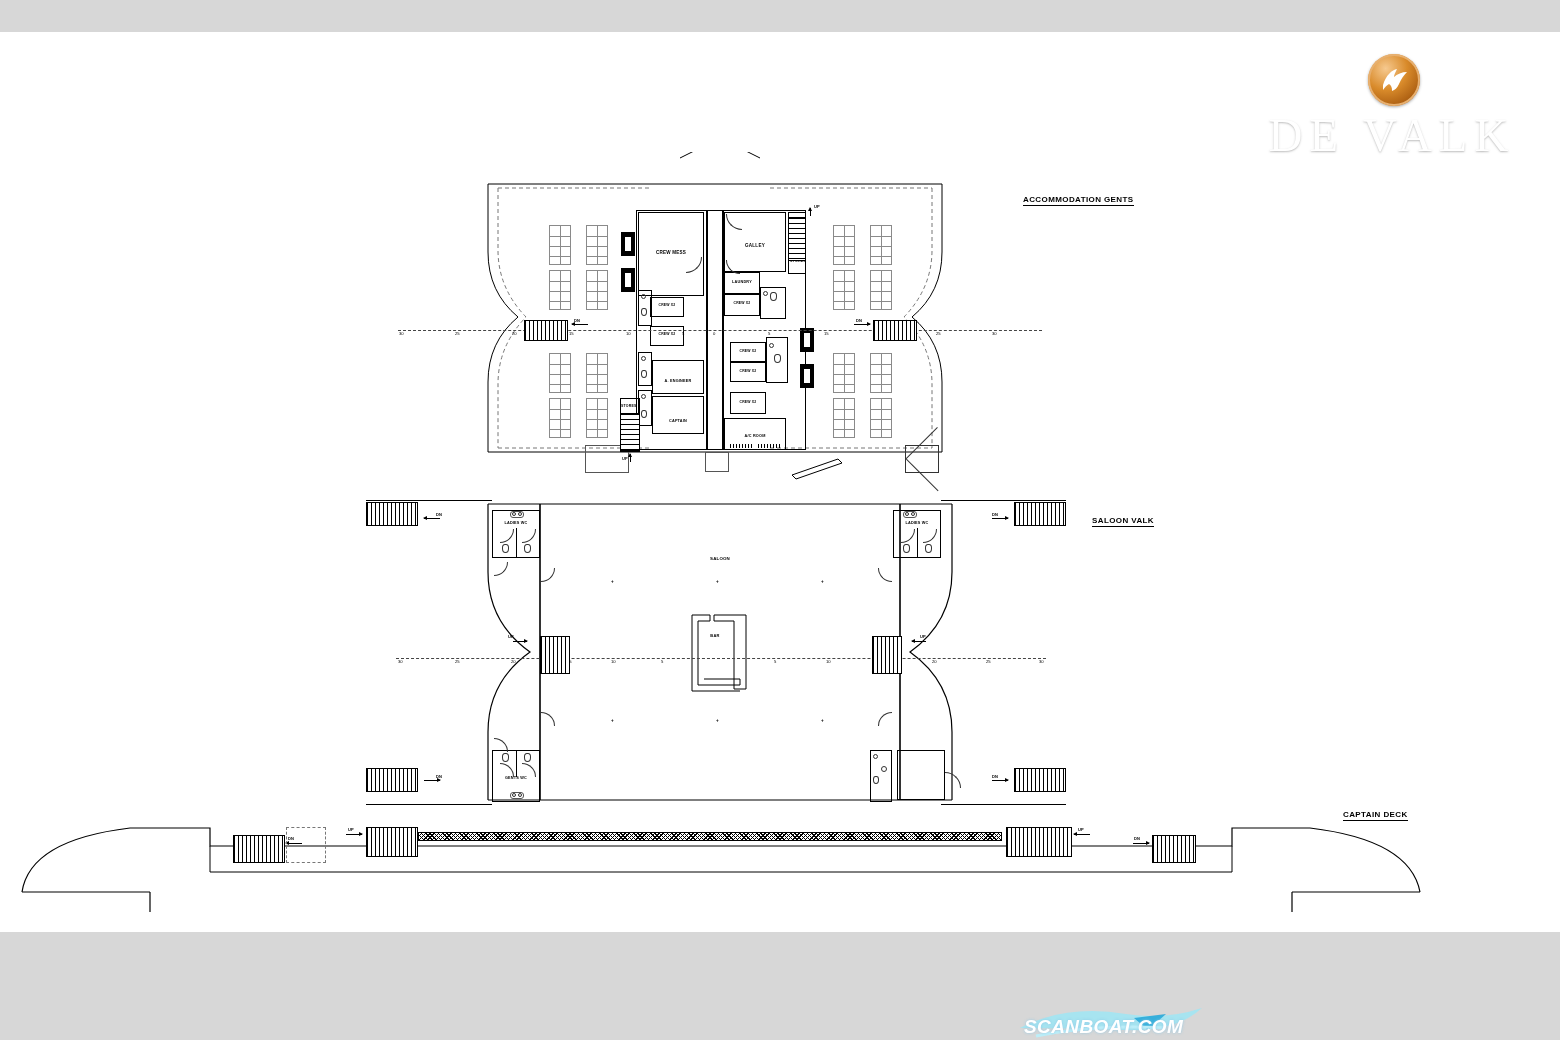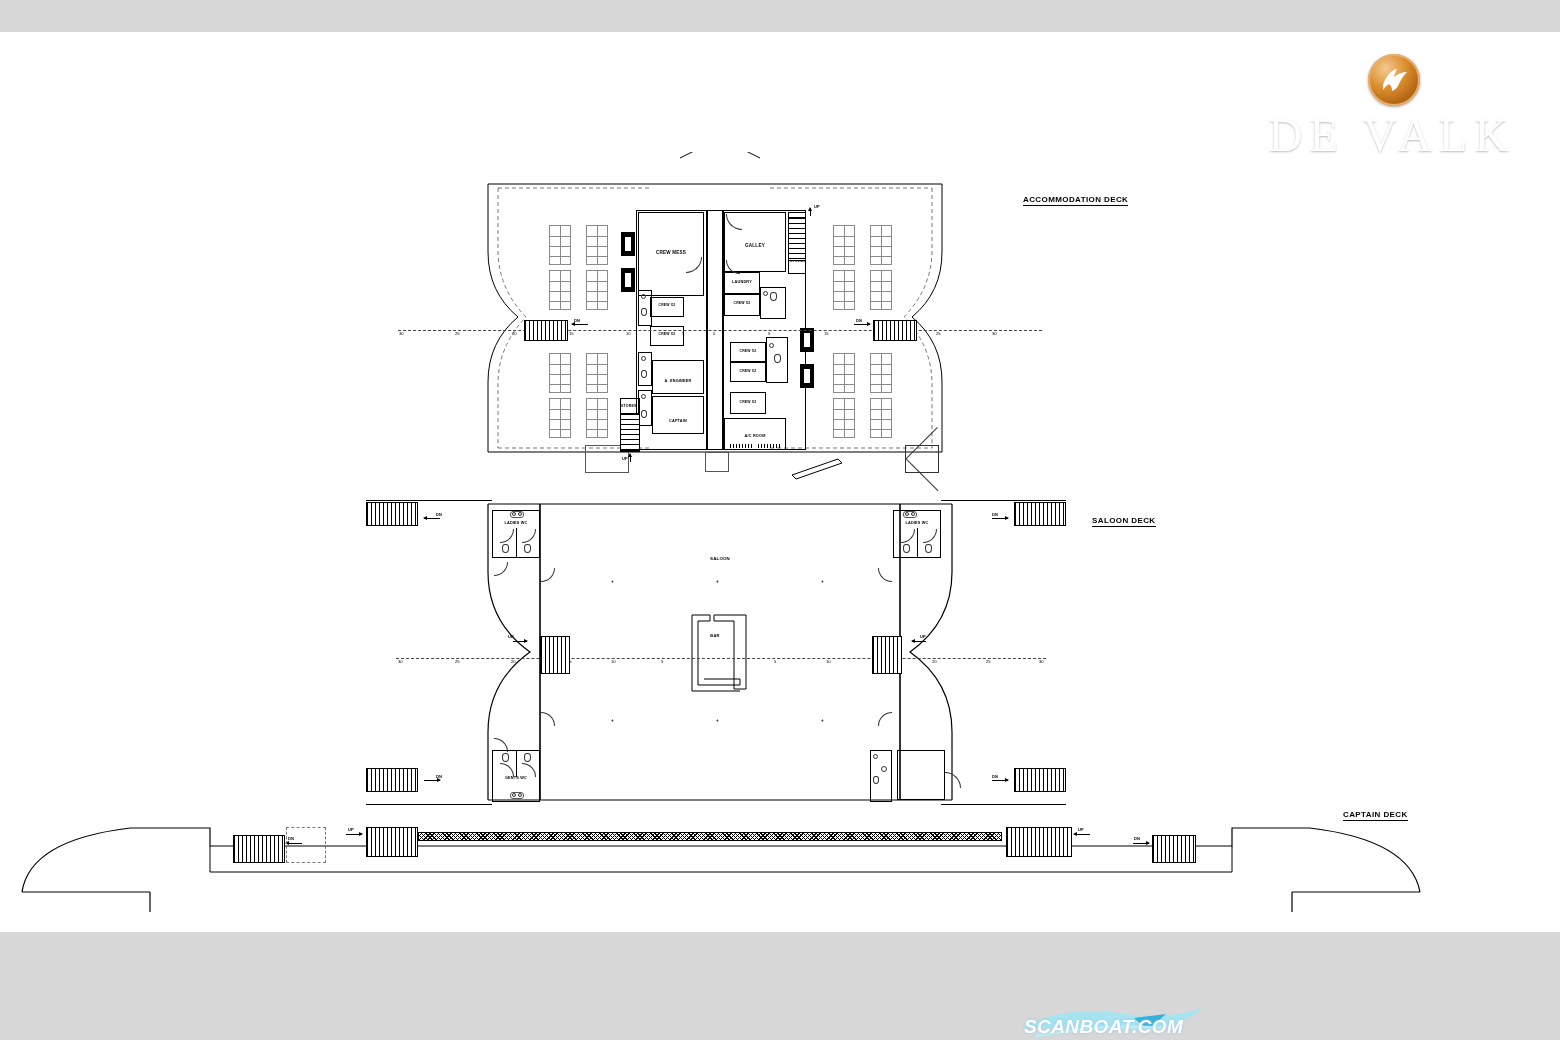--- a/index.html
+++ b/index.html
@@ -85,22 +85,22 @@
   <div class="sheet">
 
     <div class="brand">
       <div class="brand-mark"></div>
       <svg class="brand-bird" viewBox="0 0 30 28">
         <path d="M3 19 C6 9,12 4,17 3 C15 7,14 9,14 11 C17 8,22 6,27 6 C24 9,21 13,19 18 C17 22,15 24,12 25 C12 21,11 19,9 18 C7 19,5 21,3 24 Z" fill="#ffffff"></path>
       </svg>
       <div class="brand-word">DE VALK</div>
     </div>
 
-    <div class="deck-title" style="left:1023px;top:163px;">ACCOMMODATION DECK</div>
-    <div class="deck-title" style="left:1092px;top:484px;">SALOON DECK</div>
+    <div class="deck-title" style="left:1023px;top:163px;">ACCOMMODATION GENTS</div>
+    <div class="deck-title" style="left:1092px;top:484px;">SALOON VALK</div>
     <div class="deck-title" style="left:1343px;top:778px;">CAPTAIN DECK</div>
 
     <div>
 
       <svg style="position:absolute;left:470px;top:120px;width:500px;height:330px;">
         <path d="M18 32 L18 100 Q18 140 48 165 Q18 190 18 230 L18 300" fill="none" stroke="#000" stroke-width="1"></path>
         <path d="M472 32 L472 100 Q472 140 442 165 Q472 190 472 230 L472 300" fill="none" stroke="#000" stroke-width="1"></path>
         <path d="M18 32 L472 32 M18 300 L472 300" fill="none" stroke="#000" stroke-width="1"></path>
         <path d="M28 36 L28 98 Q28 136 56 165 Q28 194 28 232 L28 296" fill="none" stroke="#777" stroke-width="1" stroke-dasharray="4,3"></path>
         <path d="M462 36 L462 98 Q462 136 434 165 Q462 194 462 232 L462 296" fill="none" stroke="#777" stroke-width="1" stroke-dasharray="4,3"></path>

